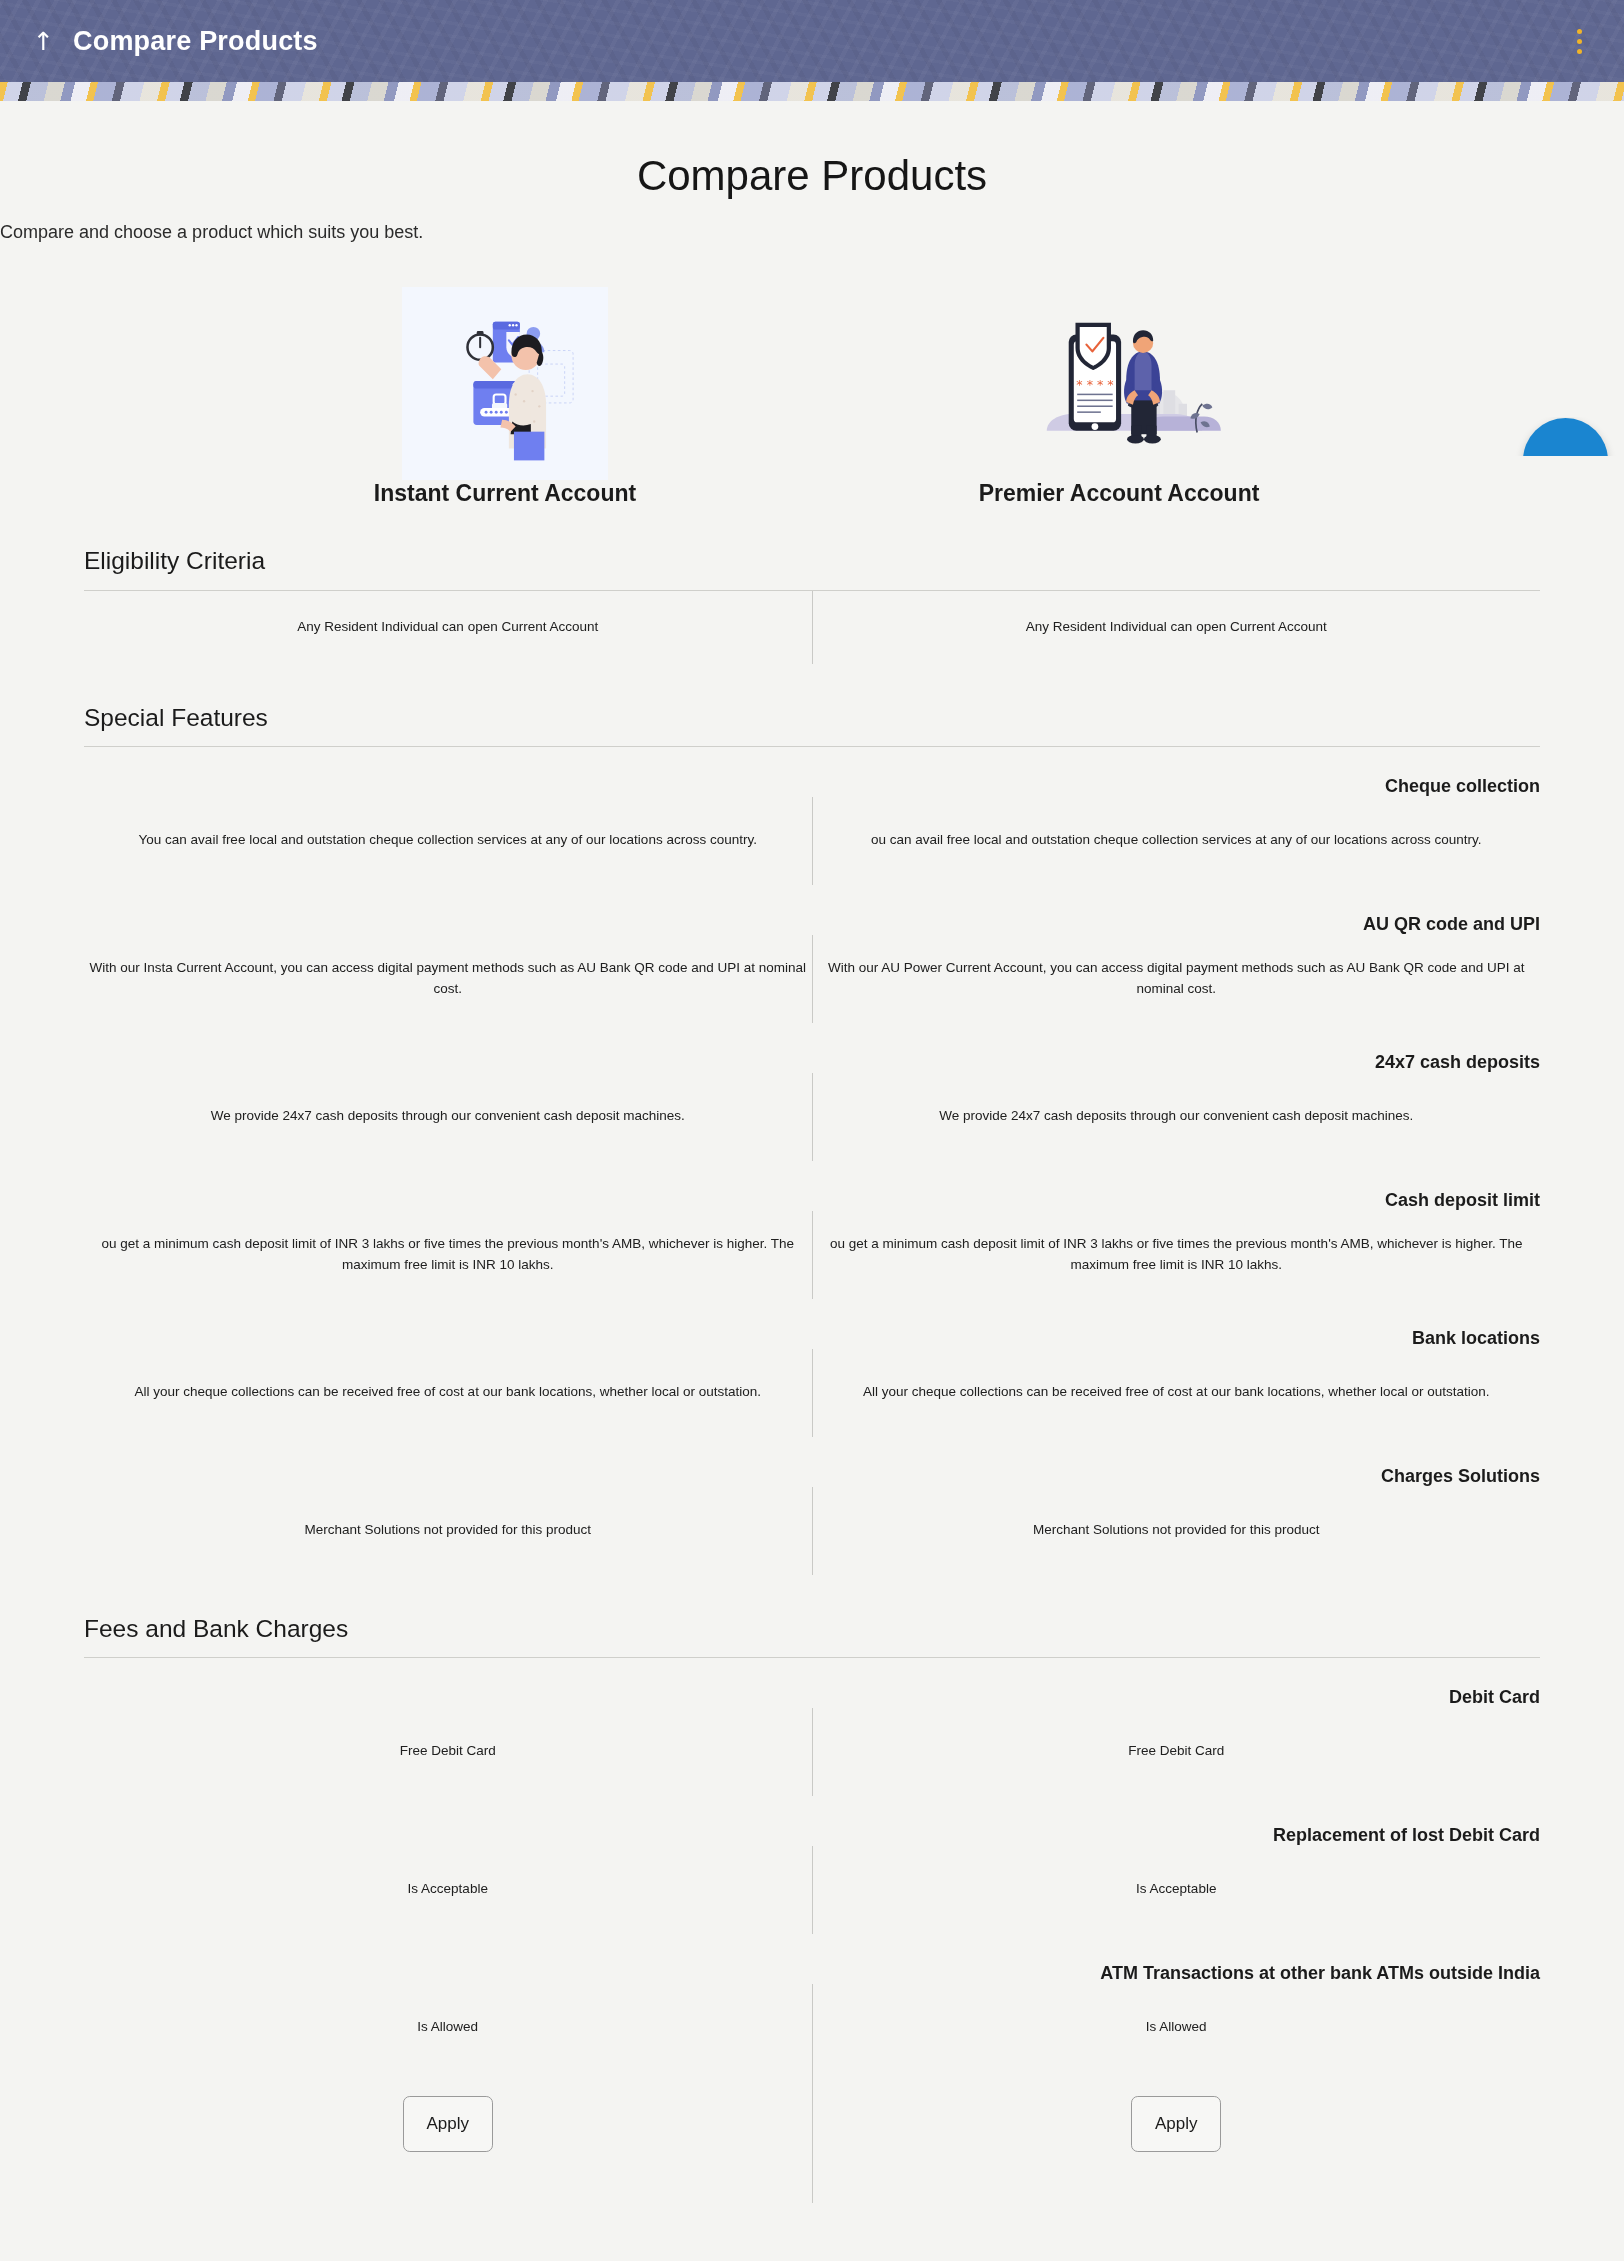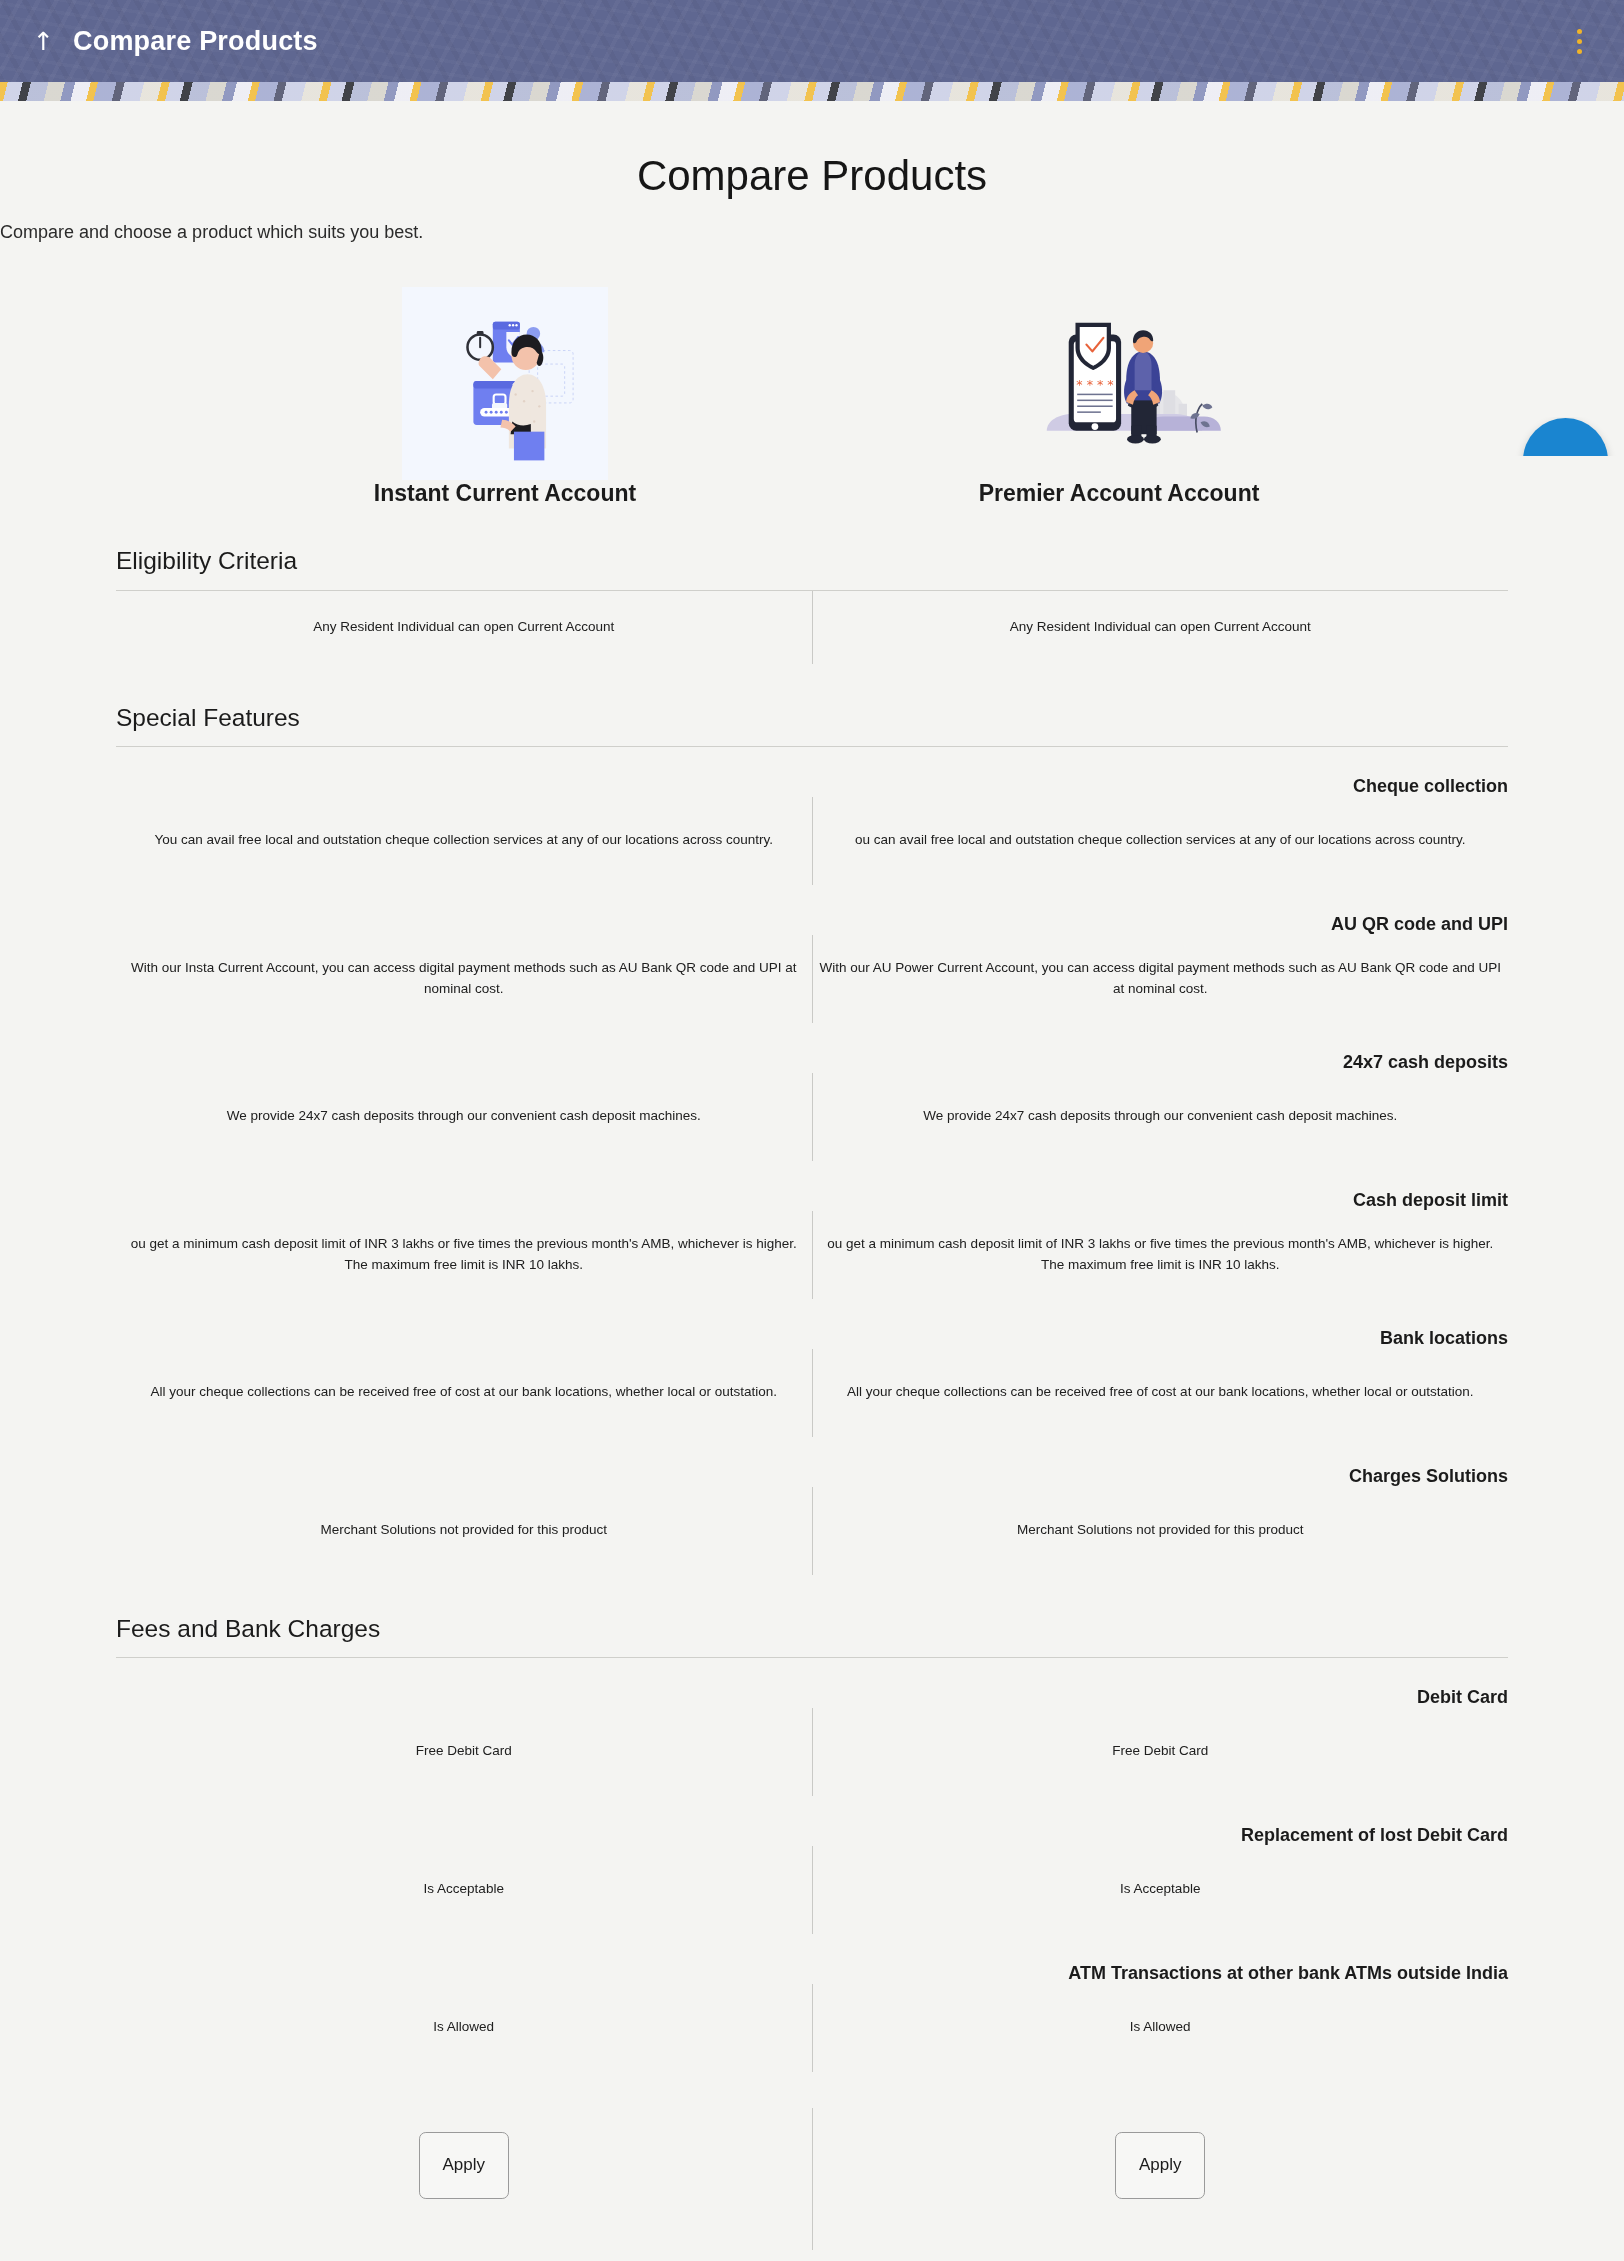--- a/index.html
+++ b/index.html
@@ -168,21 +168,21 @@
   }
   .product-thumb.tinted { background: #f3f7fe; }
   .product-name {
     font-size: 23px;
     font-weight: bold;
     color: #1b1b1b;
     text-align: right;
   }
 
   
-  .section { width: 1624px; padding: 0 116px; margin-top: 36px; }
+  .section { width: 1624px; padding: 0 84px; }
   .section-title {
     font-size: 24.5px;
     font-weight: 400;
     color: #1b1b1b;
     margin-top: 40px;
     margin-bottom: 14.4px;
   }
   .section-rule {
     height: 0.8px;
     background: #cfcfcb;
@@ -226,21 +226,21 @@
   }
   .apply-cell {
     flex: 1 1 0;
     display: flex;
     justify-content: center;
     padding: 24px 0 51px 0;
   }
   .apply-cell.left { border-right: 0.8px solid #c9c9c6; }
   .apply-btn {
     width: 90px;
-    height: 67px;
+    height: 56px;
     border: 0.8px solid #9a9a9a;
     border-radius: 6.8px;
     background: #f7f7f5;
     font-size: 17px;
     color: #1b1b1b;
     font-family: "Liberation Sans", sans-serif;
     cursor: pointer;
   }
 </style>
 </head>

